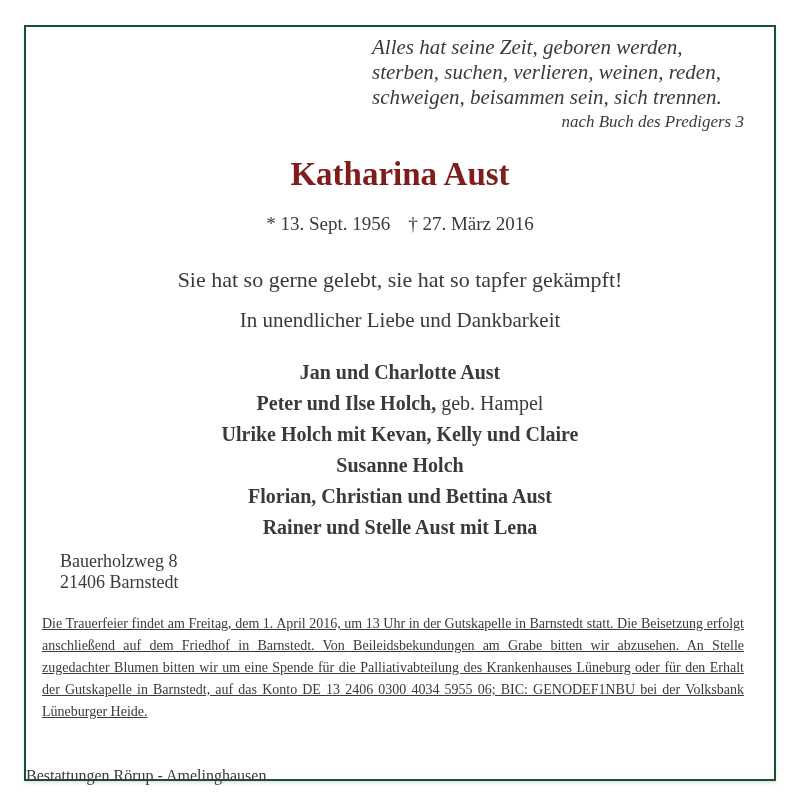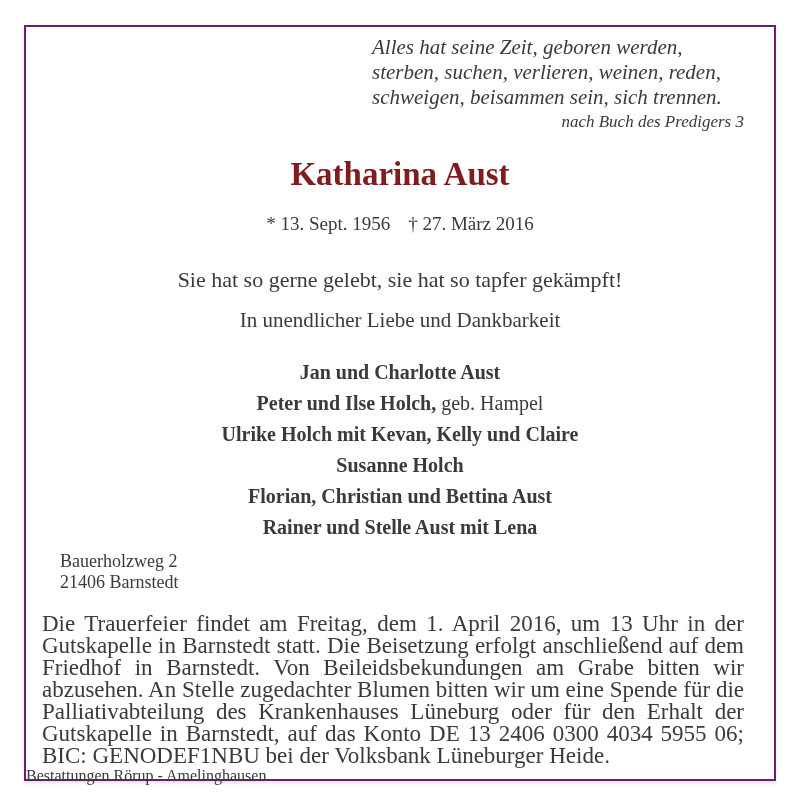--- a/index.html
+++ b/index.html
@@ -16,21 +16,21 @@
     overflow: hidden;
   }
   .notice {
     position: absolute;
     left: 24px;
     top: 25px;
     width: 752px;
     height: 756px;
     box-sizing: border-box;
     background: #ffffff;
-    border: 2px solid #701a75;
+    border: 2px solid #14532d;
     box-shadow: 0 2px 3px rgba(0,0,0,0.12);
     color: #3a3a3a;
   }
   .quote {
     position: absolute;
     left: 346px;
     top: 8px;
     width: 372px;
     font-style: italic;
     font-size: 21px;
@@ -109,23 +109,24 @@
     top: 524px;
     font-size: 18px;
     line-height: 21px;
     text-align: left;
   }
   .funeral-details {
     position: absolute;
     left: 16px;
     top: 586px;
     width: 702px;
-    font-size: 23px;
+    font-size: 14px;
     line-height: 22px;
     text-align: justify;
+    text-decoration: underline;
   }
   .footer-line {
     position: absolute;
     left: 0;
     top: 739px;
     width: 100%;
     text-align: left;
     font-size: 16px;
     line-height: 19px;
   }
@@ -175,21 +176,21 @@
         <span>Florian, Christian und Bettina Aust</span>
         <span class="family-normal"></span>
       </div>
       <div class="family-row">
         <span>Rainer und Stelle Aust mit Lena</span>
         <span class="family-normal"></span>
       </div>
     </div>
 
     <div class="address-block">
-      <div>Bauerholzweg 2</div>
+      <div>Bauerholzweg 8</div>
       <div>21406 Barnstedt</div>
     </div>
 
     <div class="funeral-details">Die Trauerfeier findet am Freitag, dem 1. April 2016, um 13 Uhr in der Gutskapelle in Barnstedt statt. Die Beisetzung erfolgt anschließend auf dem Friedhof in Barnstedt. Von Beileidsbekundungen am Grabe bitten wir abzusehen. An Stelle zugedachter Blumen bitten wir um eine Spende für die Palliativabteilung des Krankenhauses Lüneburg oder für den Erhalt der Gutskapelle in Barnstedt, auf das Konto DE 13 2406 0300 4034 5955 06; BIC: GENODEF1NBU bei der Volksbank Lüneburger Heide.</div>
 
     <div class="footer-line">Bestattungen Rörup - Amelinghausen</div>
 
   </div>
 </div>
 

